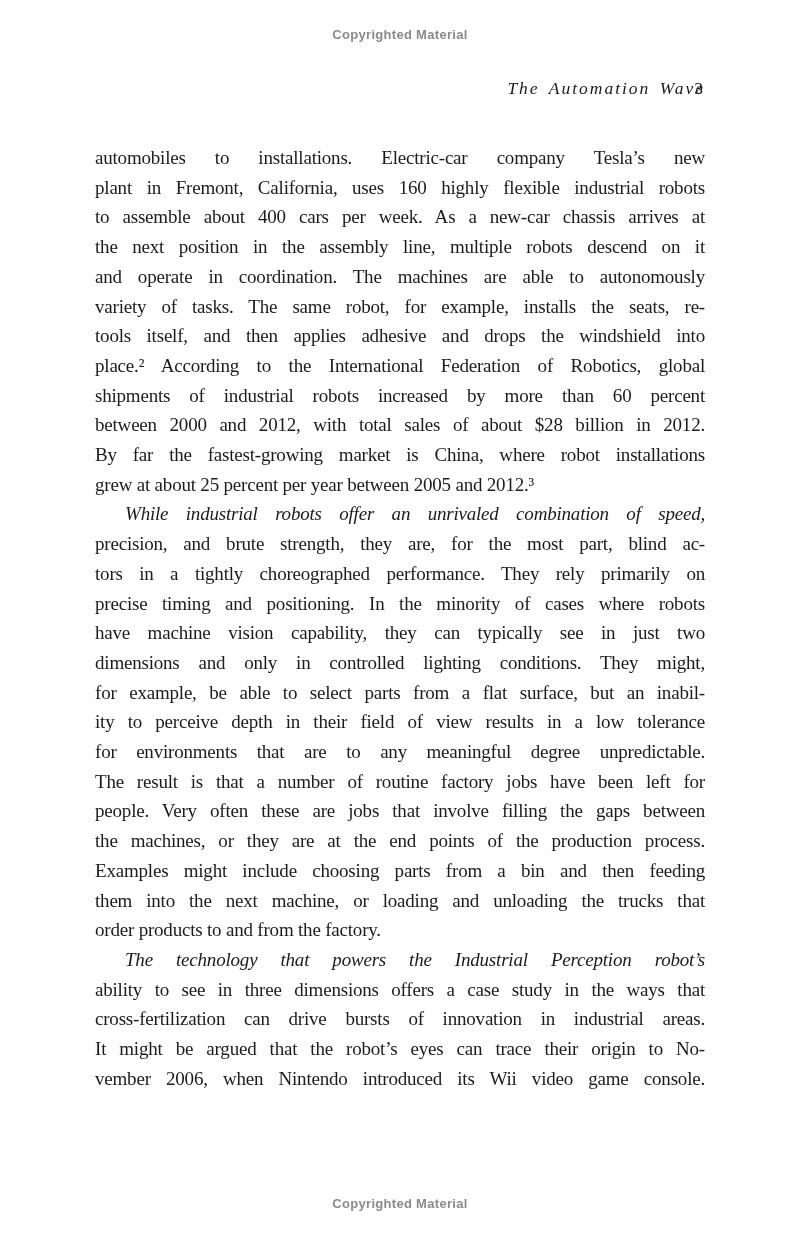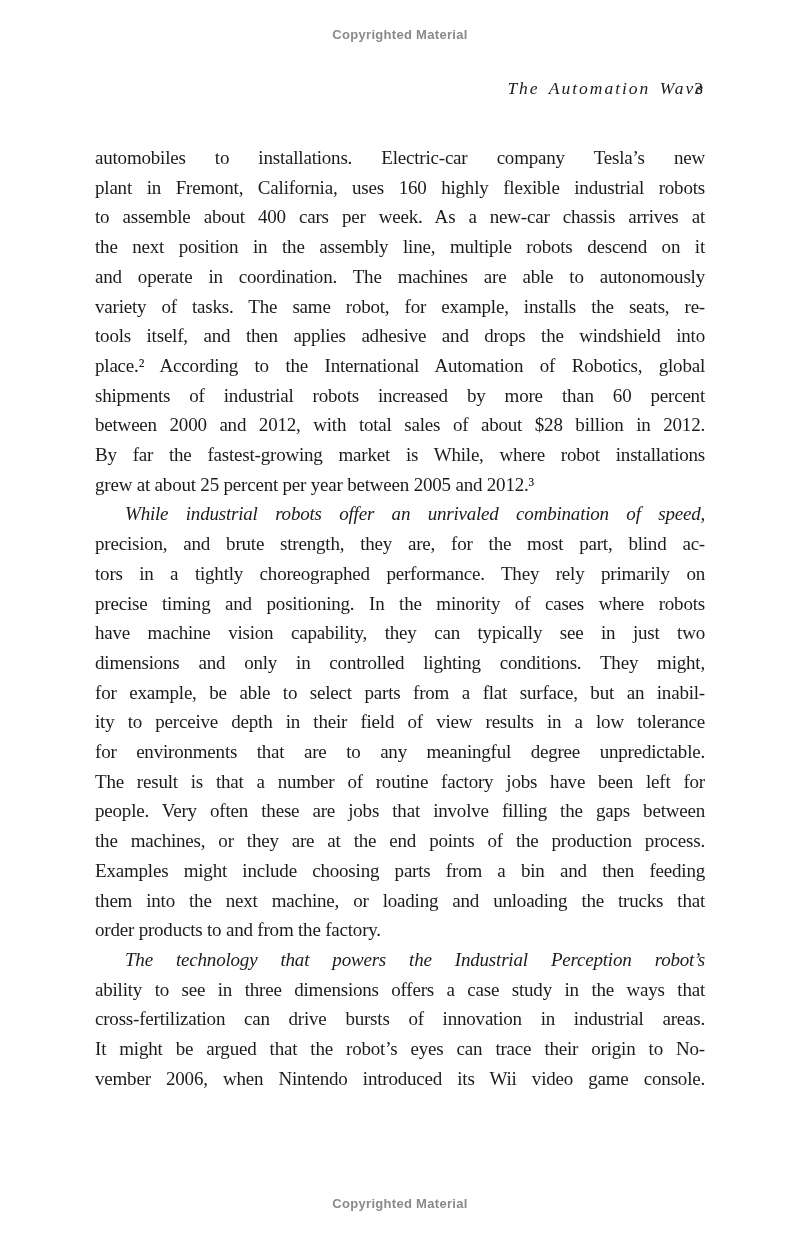--- a/index.html
+++ b/index.html
@@ -89,24 +89,24 @@
   </div>
 
   <div class="body-text">
       <div class="line">automobiles to installations. Electric-car company Tesla’s new</div>
       <div class="line">plant in Fremont, California, uses 160 highly flexible industrial robots</div>
       <div class="line">to assemble about 400 cars per week. As a new-car chassis arrives at</div>
       <div class="line">the next position in the assembly line, multiple robots descend on it</div>
       <div class="line">and operate in coordination. The machines are able to autonomously</div>
       <div class="line">variety of tasks. The same robot, for example, installs the seats, re-</div>
       <div class="line">tools itself, and then applies adhesive and drops the windshield into</div>
-      <div class="line">place.² According to the International Automation of Robotics, global</div>
+      <div class="line">place.² According to the International Federation of Robotics, global</div>
       <div class="line">shipments of industrial robots increased by more than 60 percent</div>
       <div class="line">between 2000 and 2012, with total sales of about $28 billion in 2012.</div>
-      <div class="line">By far the fastest-growing market is While, where robot installations</div>
+      <div class="line">By far the fastest-growing market is China, where robot installations</div>
       <div class="line para-end">grew at about 25 percent per year between 2005 and 2012.³</div>
       <div class="line indent">While industrial robots offer an unrivaled combination of speed,</div>
       <div class="line">precision, and brute strength, they are, for the most part, blind ac-</div>
       <div class="line">tors in a tightly choreographed performance. They rely primarily on</div>
       <div class="line">precise timing and positioning. In the minority of cases where robots</div>
       <div class="line">have machine vision capability, they can typically see in just two</div>
       <div class="line">dimensions and only in controlled lighting conditions. They might,</div>
       <div class="line">for example, be able to select parts from a flat surface, but an inabil-</div>
       <div class="line">ity to perceive depth in their field of view results in a low tolerance</div>
       <div class="line">for environments that are to any meaningful degree unpredictable.</div>

